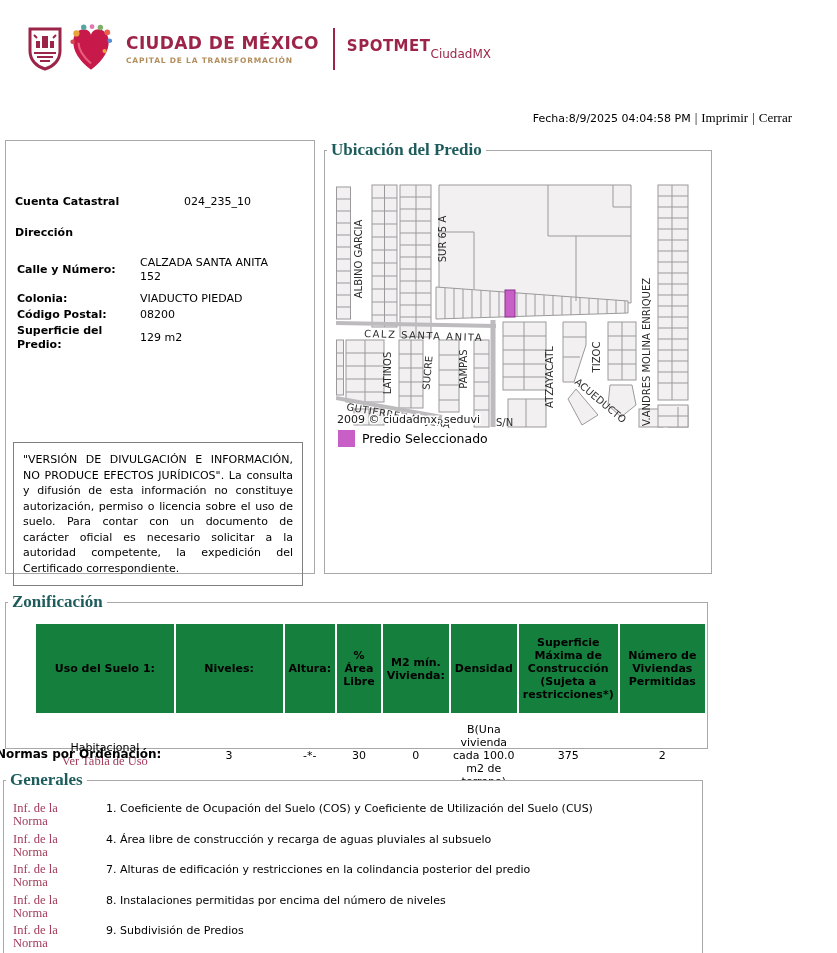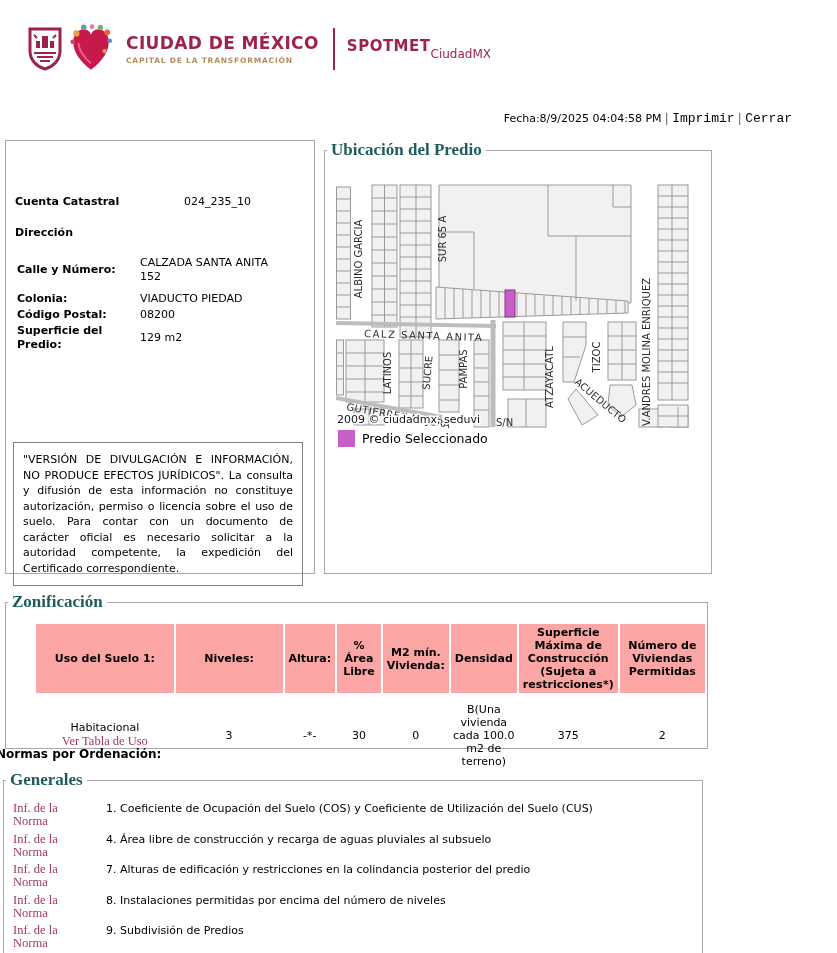--- a/index.html
+++ b/index.html
@@ -14,21 +14,21 @@
   .brand-text{margin-left:14px;}
   .brand-city{font-size:17px;font-weight:bold;color:#9D2449;letter-spacing:.4px;text-align:right;}
   .brand-tag{font-size:7.5px;font-weight:bold;color:#B38E5D;letter-spacing:.8px;margin-top:3px;}
   .brand-divider{width:2px;height:42px;background:#9D2449;margin:0 12px 0 14px;}
   .brand-app{display:flex;flex-direction:row;}
   .brand-app-name{font-size:15px;font-weight:bold;color:#9D2449;letter-spacing:.5px;}
   .brand-app-sub{font-size:12px;color:#9D2449;margin-top:10px;}
   
   .topbar{position:absolute;top:110px;right:45px;font-size:11px;white-space:nowrap;}
   .topbar .sep{font-family:"Liberation Serif",serif;font-size:13px;margin:0 4px;}
-  .topbar a{font-family:Liberation Mono, monospace;font-size:13px;color:#000;text-decoration:none;cursor:pointer;}
+  .topbar a{font-family:Liberation Serif, serif;font-size:13px;color:#000;text-decoration:none;cursor:pointer;}
   
   fieldset{position:absolute;border:1px solid #A9A7A9;margin:0;padding:0;background:#fff;}
   legend{font-family:"Liberation Serif","DejaVu Serif",serif;font-weight:bold;font-size:17px;
          color:#1E5C5C;padding:0 4px;margin-left:2px;}
   #fs-info{left:5px;top:140px;width:308px;height:432px;}
   #fs-map{left:324px;top:140px;width:386px;height:432px;}
   #fs-zoni{left:5px;top:592px;width:701px;height:155px;}
   #fs-gen{left:3px;top:770px;width:698px;height:230px;}
   
   .flabel{position:absolute;font-weight:bold;font-size:11px;line-height:14px;}
@@ -38,22 +38,22 @@
   
   .map-svg{position:absolute;left:11px;top:17px;}
   .map-legendrow{position:absolute;left:13px;top:270px;display:flex;align-items:center;}
   .map-swatch{width:17px;height:17px;background:#C75FC7;}
   .map-legendrow span{font-size:12.5px;margin-left:7px;}
   .map-note{position:absolute;left:11px;top:341px;width:364px;font-size:11px;line-height:16px;text-align:justify;}
   .street{font-size:10px;fill:#2B2B2B;font-family:"DejaVu Sans",sans-serif;}
   .cop{font-size:11px;fill:#141414;stroke:#fff;stroke-width:3px;paint-order:stroke;font-family:"DejaVu Sans",sans-serif;}
   
   .zoni-table{position:absolute;left:28px;top:10px;border-collapse:separate;border-spacing:2px;}
-  .zoni-table th{background:#fca5a5;font-size:11px;font-weight:bold;text-align:center;
-                 vertical-align:middle;height:60px;padding:2px 4px;}
+  .zoni-table th{background:#15803d;font-size:11px;font-weight:bold;text-align:center;
+                 vertical-align:middle;height:60px;padding:12px 4px;}
   .zoni-table td{font-size:11px;text-align:center;vertical-align:middle;height:80px;padding:0 2px;}
   a.maroon{color:#A23B5B;text-decoration:none;font-family:"Liberation Serif",serif;font-size:12.5px;cursor:pointer;}
   
   .normas-title{position:absolute;left:-4px;top:747px;font-size:12px;font-weight:bold;}
   .gen-list{padding:12px 0 0 9px;}
   .gen-row{display:flex;align-items:baseline;margin-bottom:4.5px;line-height:13px;}
   .gen-row .lnk{width:80px;flex:none;}
   .gen-row .txt{margin-left:13px;font-size:11px;}
 </style>
 </head>

